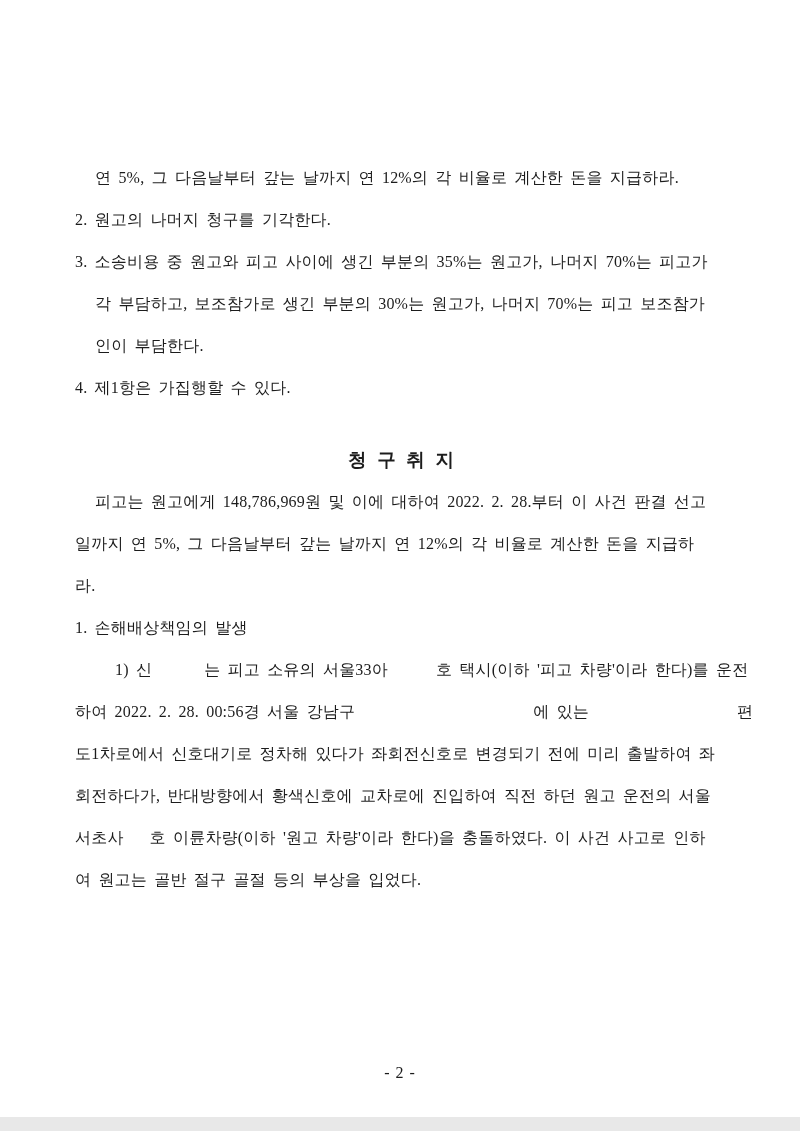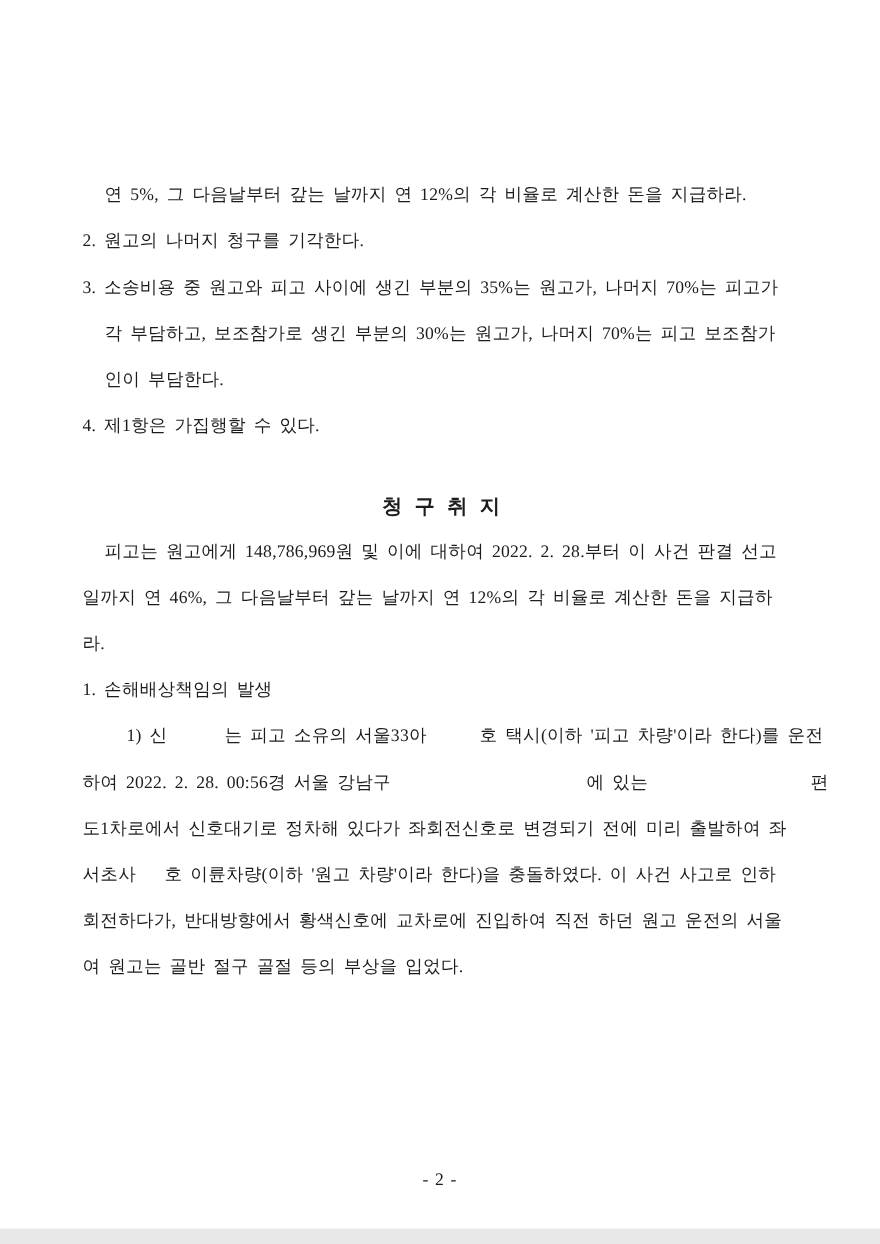--- a/index.html
+++ b/index.html
@@ -29,21 +29,21 @@
     letter-spacing: 0.2px;
     white-space: nowrap;
   }
   .body-line {
     word-spacing: 3px;
   }
   .indent-1 { padding-left: 20px; }
   .indent-2 { padding-left: 40px; }
   .heading {
     text-align: center;
-    font-family: Liberation Sans, sans-serif;
+    font-family: Liberation Serif, serif;
     font-weight: bold;
     font-size: 18.5px;
     letter-spacing: 3px;
     line-height: 42px;
   }
   .gap {
     display: inline-block;
     height: 1px;
     vertical-align: baseline;
   }
@@ -64,24 +64,24 @@
 <div class="page">
   <div class="doc">
       <div class="line body-line indent-1"><span>연 5%, 그 다음날부터 갚는 날까지 연 12%의 각 비율로 계산한 돈을 지급하라.</span></div>
       <div class="line body-line"><span>2. 원고의 나머지 청구를 기각한다.</span></div>
       <div class="line body-line"><span>3. 소송비용 중 원고와 피고 사이에 생긴 부분의 35%는 원고가, 나머지 70%는 피고가</span></div>
       <div class="line body-line indent-1"><span>각 부담하고, 보조참가로 생긴 부분의 30%는 원고가, 나머지 70%는 피고 보조참가</span></div>
       <div class="line body-line indent-1"><span>인이 부담한다.</span></div>
       <div class="line body-line"><span>4. 제1항은 가집행할 수 있다.</span></div>
       <div class="line heading" style="margin-top: 30px;"><span>청 구 취 지</span></div>
       <div class="line body-line indent-1"><span>피고는 원고에게 148,786,969원 및 이에 대하여 2022. 2. 28.부터 이 사건 판결 선고</span></div>
-      <div class="line body-line"><span>일까지 연 46%, 그 다음날부터 갚는 날까지 연 12%의 각 비율로 계산한 돈을 지급하</span></div>
+      <div class="line body-line"><span>일까지 연 5%, 그 다음날부터 갚는 날까지 연 12%의 각 비율로 계산한 돈을 지급하</span></div>
       <div class="line body-line"><span>라.</span></div>
       <div class="line body-line"><span>1. 손해배상책임의 발생</span></div>
       <div class="line body-line indent-2"><span>1) 신</span><span class="gap" style="width: 52px;"></span><span>는 피고 소유의 서울33아</span><span class="gap" style="width: 48px;"></span><span>호 택시(이하 '피고 차량'이라 한다)를 운전</span></div>
       <div class="line body-line"><span>하여 2022. 2. 28. 00:56경 서울 강남구</span><span class="gap" style="width: 178px;"></span><span>에 있는</span><span class="gap" style="width: 148px;"></span><span>편</span></div>
       <div class="line body-line"><span>도1차로에서 신호대기로 정차해 있다가 좌회전신호로 변경되기 전에 미리 출발하여 좌</span></div>
+      <div class="line body-line"><span>회전하다가, 반대방향에서 황색신호에 교차로에 진입하여 직전 하던 원고 운전의 서울</span></div>
       <div class="line body-line"><span>서초사</span><span class="gap" style="width: 26px;"></span><span>호 이륜차량(이하 '원고 차량'이라 한다)을 충돌하였다. 이 사건 사고로 인하</span></div>
-      <div class="line body-line"><span>회전하다가, 반대방향에서 황색신호에 교차로에 진입하여 직전 하던 원고 운전의 서울</span></div>
       <div class="line body-line"><span>여 원고는 골반 절구 골절 등의 부상을 입었다.</span></div>
     </div>
   <div class="footer">- 2 -</div>
 </div>
 
 </body></html>

